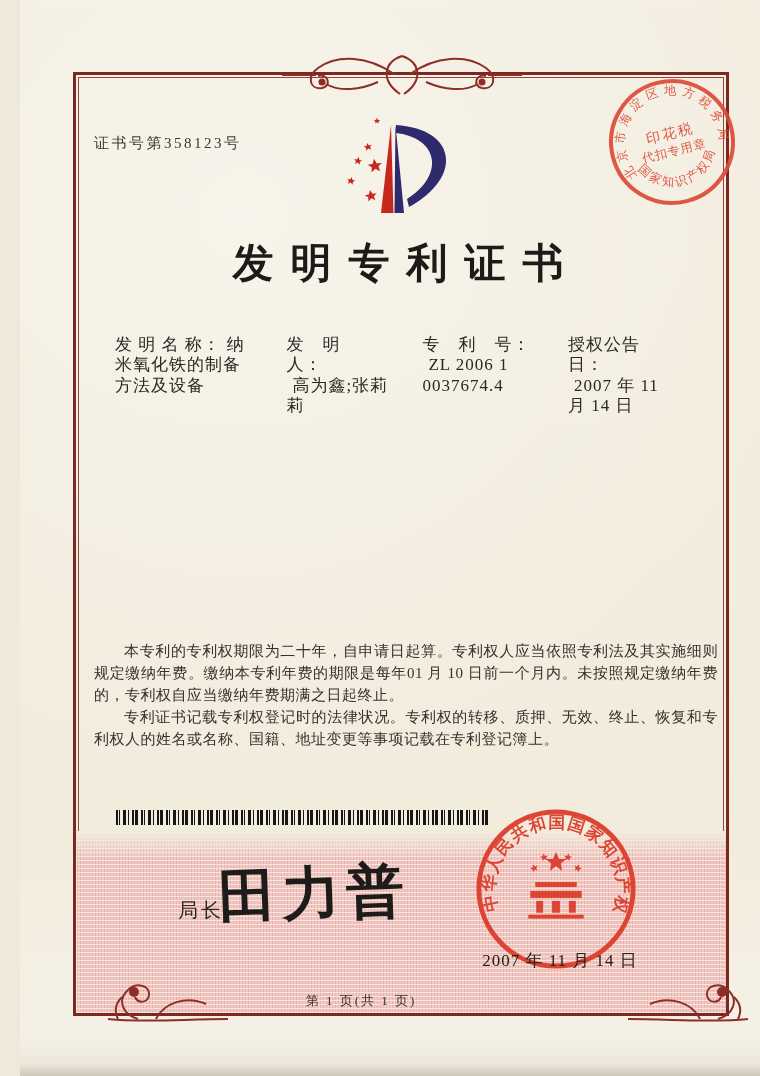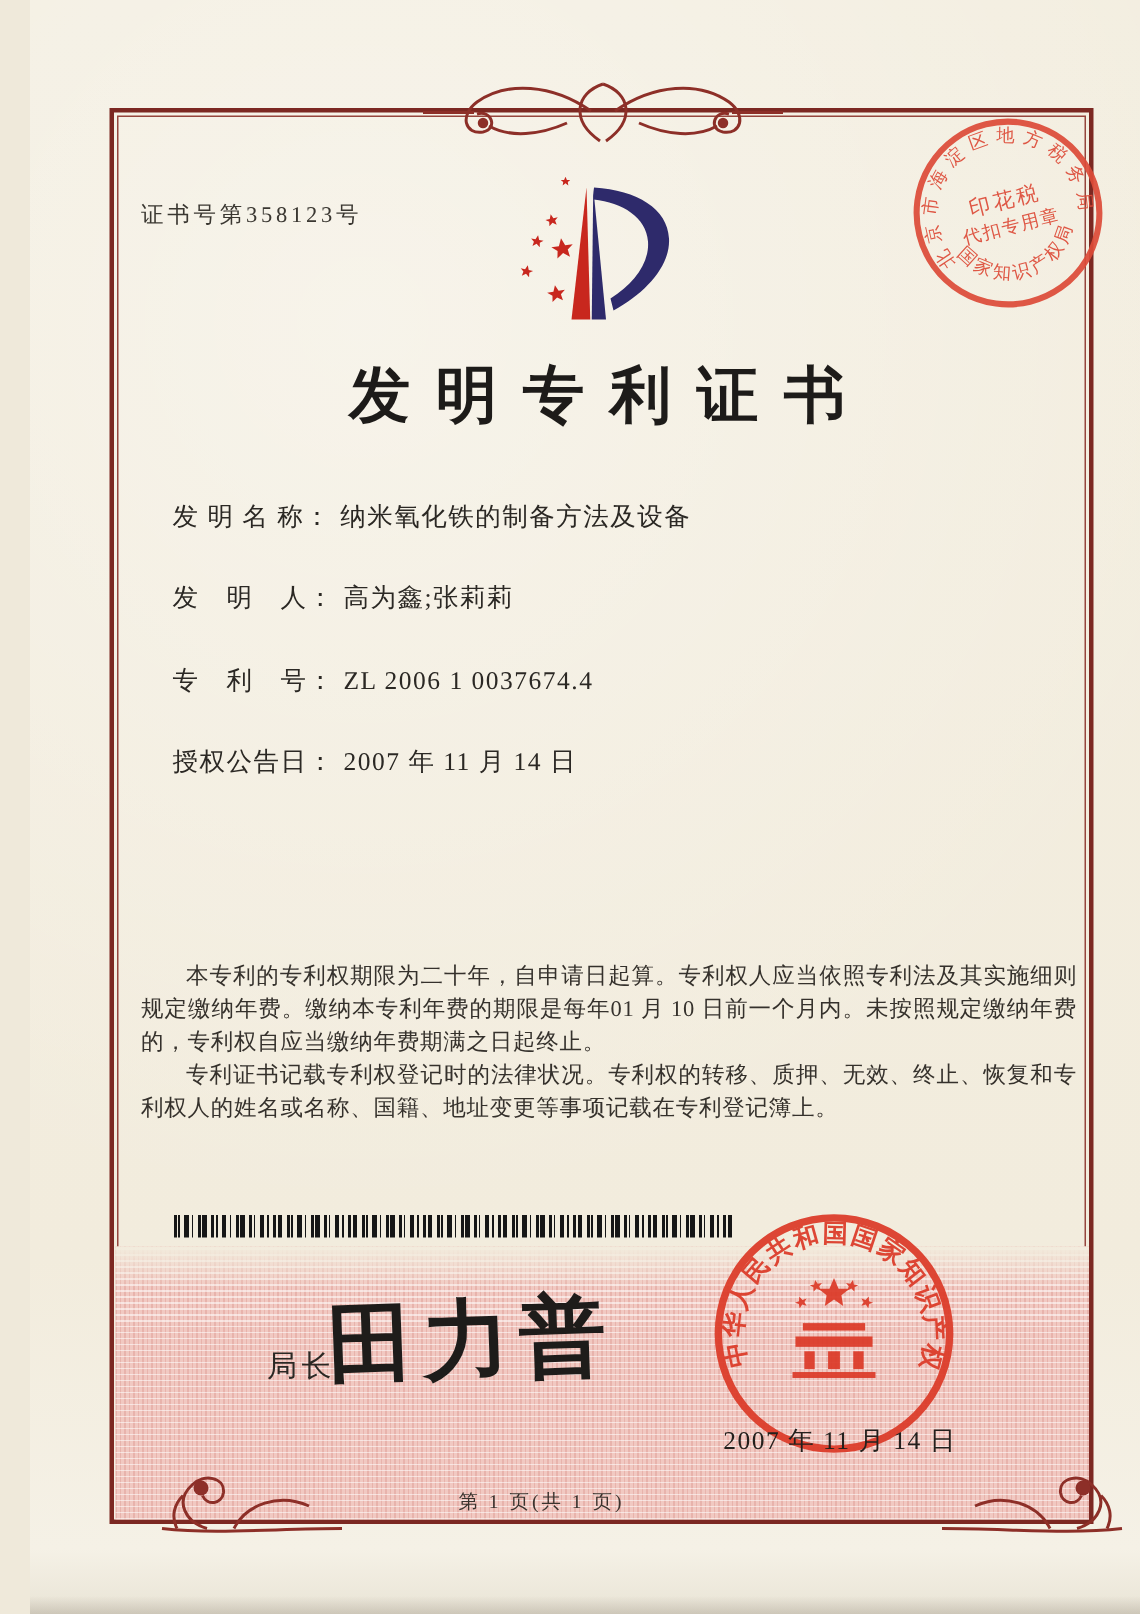--- a/index.html
+++ b/index.html
@@ -47,21 +47,21 @@
     position:absolute;left:586px;top:76px;width:132px;height:132px;
     transform:rotate(-14deg);opacity:.92;
   }
   .title{
     position:absolute;left:53px;top:236px;width:650px;
     text-align:center;font-size:41px;font-weight:bold;color:#1d1b19;
     letter-spacing:17px;text-indent:17px;
   }
   .fields{
     position:absolute;left:95px;top:335px;width:560px;
-    display:flex;flex-direction:column;gap:34px;
+    display:flex;flex-direction:row;gap:34px;
     font-size:17px;line-height:1.2;color:#2b2824;
   }
   .flabel{display:inline-block;min-width:102px;letter-spacing:1px;}
   .fvalue{margin-left:6px;letter-spacing:1px;}
   .paragraphs{
     position:absolute;left:74px;top:640px;width:624px;
     font-size:15px;line-height:22px;letter-spacing:.5px;
     text-align:justify;color:#35312c;
   }
   .paragraphs p{margin:0;text-indent:2em;}

